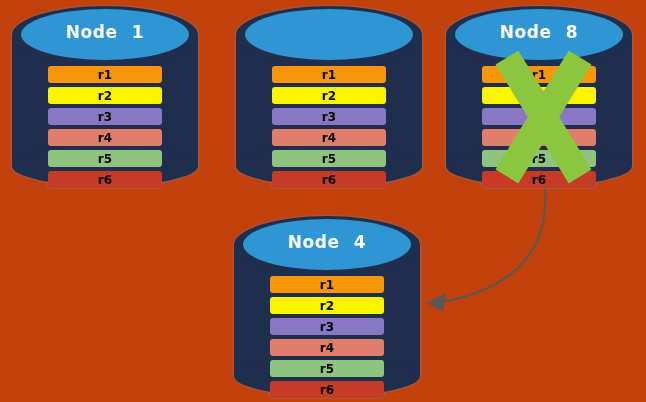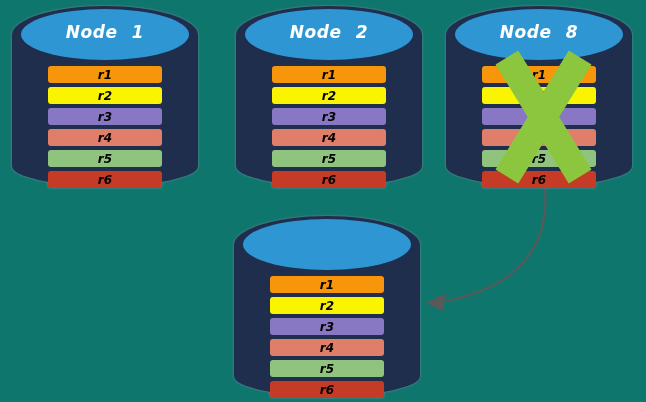--- a/index.html
+++ b/index.html
@@ -2,23 +2,22 @@
 <html><head>
 <meta charset="utf-8">
 <style>
   html, body { margin: 0; padding: 0; background: #ffffff; }
   body { font-family: "DejaVu Sans", "Liberation Sans", sans-serif; }
 
   .canvas {
     position: relative;
     width: 646px;
     height: 402px;
-    background: #0f766e;
+    background: #c2410c;
     overflow: hidden;
-    font-style: italic;
   }
 
   .arrow-layer {
     position: absolute;
     left: 0; top: 0;
     width: 646px; height: 402px;
     pointer-events: none;
   }
 
   
@@ -120,21 +119,20 @@
           <span class="row-label">r6</span>
         </div>
     </div>
   </div>
 
   <div class="cyl pos1">
     <div class="cyl-side" style="background-color: rgb(31, 46, 77);"></div>
     <div class="cyl-bottom" style="background-color: rgb(31, 46, 77);"></div>
     <div class="cyl-rim" style="background-color: rgb(31, 46, 77);"></div>
     <div class="cyl-top" style="background-color: rgb(46, 150, 211);"></div>
-    <div class="cyl-title" style="color: rgb(255, 255, 255);">Node 2</div>
     <div class="rows">
       <div class="row" style="background-color: rgb(247, 149, 11);">
           <span class="row-label">r1</span>
         </div>
       <div class="row" style="background-color: rgb(251, 244, 0);">
           <span class="row-label">r2</span>
         </div>
       <div class="row" style="background-color: rgb(136, 120, 195);">
           <span class="row-label">r3</span>
         </div>
@@ -180,20 +178,21 @@
       <line x1="13" y1="7" x2="87" y2="127" stroke-width="27" stroke="#8CC63F"></line>
       <line x1="87" y1="7" x2="13" y2="127" stroke-width="27" stroke="#8CC63F"></line>
     </svg>
   </div>
 
   <div class="cyl pos3">
     <div class="cyl-side" style="background-color: rgb(31, 46, 77);"></div>
     <div class="cyl-bottom" style="background-color: rgb(31, 46, 77);"></div>
     <div class="cyl-rim" style="background-color: rgb(31, 46, 77);"></div>
     <div class="cyl-top" style="background-color: rgb(46, 150, 211);"></div>
+    <div class="cyl-title" style="color: rgb(255, 255, 255);">Node 4</div>
     <div class="rows">
       <div class="row" style="background-color: rgb(247, 149, 11);">
           <span class="row-label">r1</span>
         </div>
       <div class="row" style="background-color: rgb(251, 244, 0);">
           <span class="row-label">r2</span>
         </div>
       <div class="row" style="background-color: rgb(136, 120, 195);">
           <span class="row-label">r3</span>
         </div>

